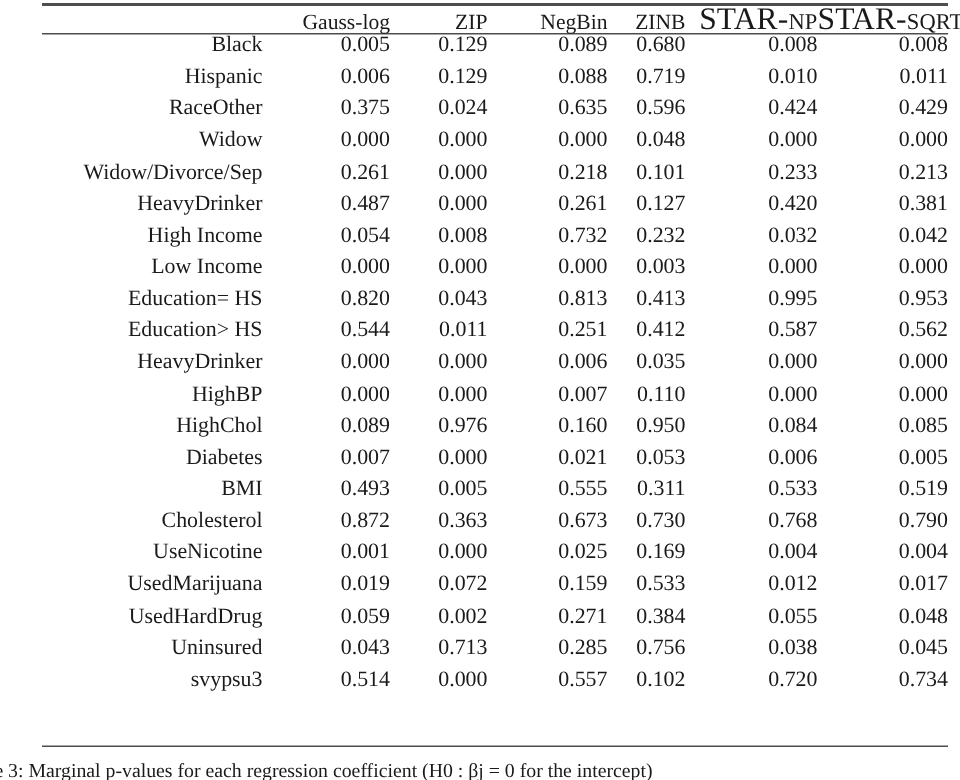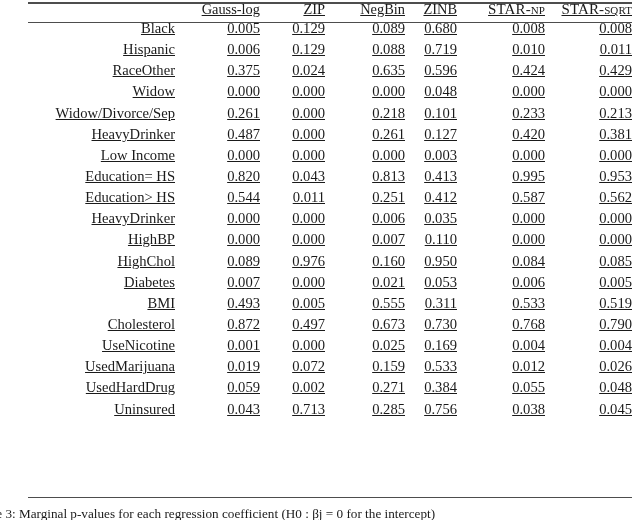--- a/index.html
+++ b/index.html
@@ -21,21 +21,20 @@
     width: 640px;
     height: 520px;
   }
 
   
   .table-wrap {
     position: absolute;
     left: 28px;
     top: 2px;
     width: 604px;
-    text-decoration: underline;
   }
 
   table.pvals {
     border-collapse: collapse;
     width: 604px;
     table-layout: fixed;
     font-size: 14.4px;
     line-height: 1;
   }
 
@@ -58,21 +57,21 @@
   }
 
   
   thead th {
     height: 19px;
     font-size: 14.4px;
     padding-bottom: 1px;
   }
   thead th.sc {
     font-variant: small-caps;
-    font-size: 15px;
+    font-size: 21px;
     letter-spacing: 0.1px;
   }
   thead th.blank { }
 
   
   tbody td {
     height: 21.15px;
     font-size: 14.6px;
   }
   tbody td.label {
@@ -191,20 +190,29 @@
           <tr>
             <td class="label">HeavyDrinker</td>
             <td class="num">0.487</td>
             <td class="num">0.000</td>
             <td class="num">0.261</td>
             <td class="num">0.127</td>
             <td class="num">0.420</td>
             <td class="num">0.381</td>
           </tr>
           <tr>
+            <td class="label">High Income</td>
+            <td class="num">0.054</td>
+            <td class="num">0.008</td>
+            <td class="num">0.732</td>
+            <td class="num">0.232</td>
+            <td class="num">0.032</td>
+            <td class="num">0.042</td>
+          </tr>
+          <tr>
             <td class="label">Low Income</td>
             <td class="num">0.000</td>
             <td class="num">0.000</td>
             <td class="num">0.000</td>
             <td class="num">0.003</td>
             <td class="num">0.000</td>
             <td class="num">0.000</td>
           </tr>
           <tr>
             <td class="label">Education= HS</td>
@@ -265,21 +273,21 @@
             <td class="num">0.493</td>
             <td class="num">0.005</td>
             <td class="num">0.555</td>
             <td class="num">0.311</td>
             <td class="num">0.533</td>
             <td class="num">0.519</td>
           </tr>
           <tr>
             <td class="label">Cholesterol</td>
             <td class="num">0.872</td>
-            <td class="num">0.497</td>
+            <td class="num">0.363</td>
             <td class="num">0.673</td>
             <td class="num">0.730</td>
             <td class="num">0.768</td>
             <td class="num">0.790</td>
           </tr>
           <tr>
             <td class="label">UseNicotine</td>
             <td class="num">0.001</td>
             <td class="num">0.000</td>
             <td class="num">0.025</td>
@@ -287,40 +295,49 @@
             <td class="num">0.004</td>
             <td class="num">0.004</td>
           </tr>
           <tr>
             <td class="label">UsedMarijuana</td>
             <td class="num">0.019</td>
             <td class="num">0.072</td>
             <td class="num">0.159</td>
             <td class="num">0.533</td>
             <td class="num">0.012</td>
-            <td class="num">0.026</td>
+            <td class="num">0.017</td>
           </tr>
           <tr>
             <td class="label">UsedHardDrug</td>
             <td class="num">0.059</td>
             <td class="num">0.002</td>
             <td class="num">0.271</td>
             <td class="num">0.384</td>
             <td class="num">0.055</td>
             <td class="num">0.048</td>
           </tr>
           <tr>
             <td class="label">Uninsured</td>
             <td class="num">0.043</td>
             <td class="num">0.713</td>
             <td class="num">0.285</td>
             <td class="num">0.756</td>
             <td class="num">0.038</td>
             <td class="num">0.045</td>
           </tr>
+          <tr>
+            <td class="label">svypsu3</td>
+            <td class="num">0.514</td>
+            <td class="num">0.000</td>
+            <td class="num">0.557</td>
+            <td class="num">0.102</td>
+            <td class="num">0.720</td>
+            <td class="num">0.734</td>
+          </tr>
         </tbody>
     </table>
   </div>
 
   <div class="caption">
     <span class="cap-inner">ble 3: Marginal p-values for each regression coefficient (H0 : βj = 0 for the intercept)</span>
   </div>
 
 </div>
 

